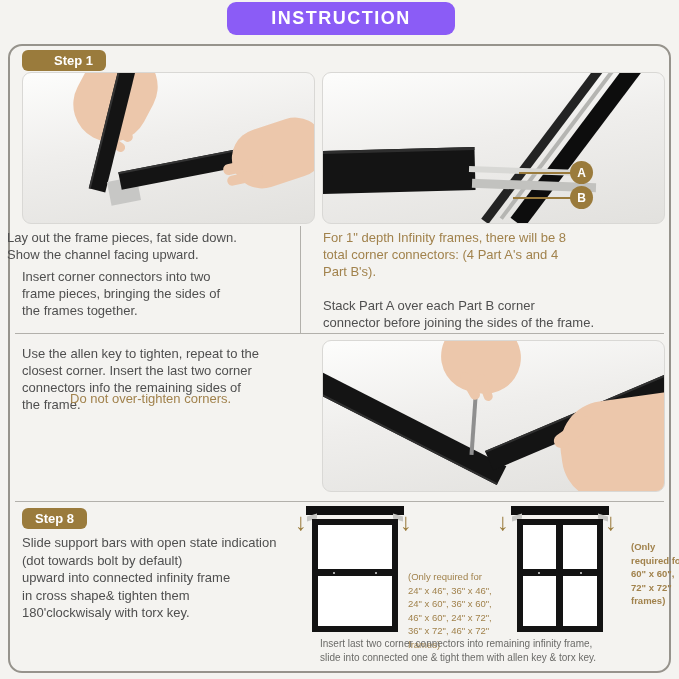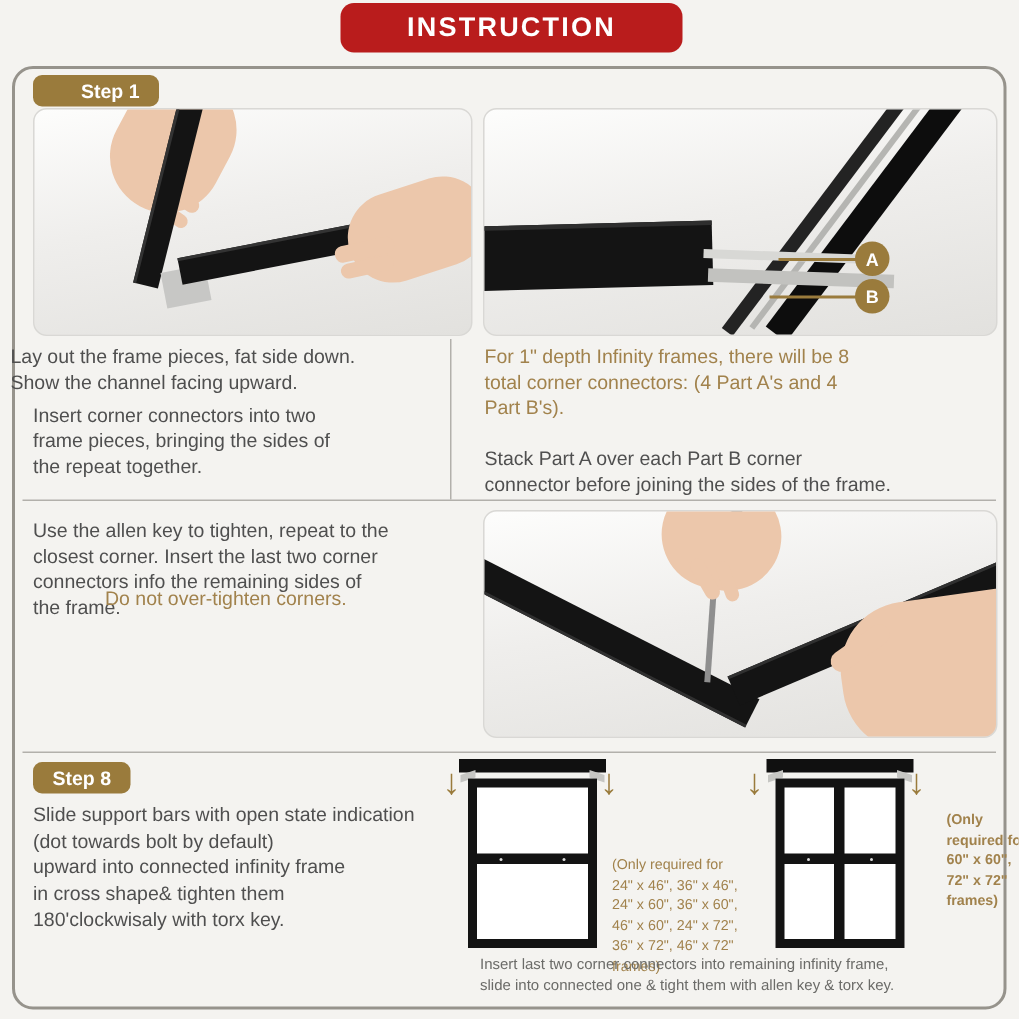--- a/index.html
+++ b/index.html
@@ -1,21 +1,21 @@
 <!DOCTYPE html>
 <html><head>
 <meta charset="utf-8">
 <style>
   html,body{margin:0;padding:0;background:#f4f3f0;}
   body{width:679px;height:679px;position:relative;font-family:"Liberation Sans",sans-serif;overflow:hidden;}
   .abs{position:absolute;}
   .pre{white-space:pre-line;}
 
   
-  #banner{left:227px;top:2px;width:228px;height:33px;background:#b91c1c;border-radius:9px;
+  #banner{left:227px;top:2px;width:228px;height:33px;background:#8b5cf6;border-radius:9px;
           display:flex;align-items:center;justify-content:center;}
   #banner span{color:#fff;font-weight:bold;font-size:18px;letter-spacing:1.5px;}
   .badge{background:#9a7b3c;color:#fff;font-size:13px;font-weight:bold;padding:3px 13px;border-radius:6px;}
   #badge1{left:22px;top:50px;padding-left:32px;}
   #badge2{left:22px;top:508px;}
 
   
   #frame-border{left:8px;top:44px;width:659px;height:625px;border:2px solid #96938c;border-radius:14px;}
   .divider{background:#b2b0ab;}
   #divider-v{left:300px;top:226px;width:1px;height:107px;}
@@ -139,21 +139,21 @@
   <div id="p2-lead-a" class="lead"></div>
   <div id="p2-lead-b" class="lead"></div>
   <div id="p2-circle-a" class="conn-circle">A</div>
   <div id="p2-circle-b" class="conn-circle">B</div>
 </div>
 
 <div id="s1-left-p1" class="abs body-text pre">Lay out the frame pieces, fat side down.
 Show the channel facing upward.</div>
 <div id="s1-left-p2" class="abs body-text pre">Insert corner connectors into two
 frame pieces, bringing the sides of
-the repeat together.</div>
+the frames together.</div>
 <div id="s1-right-p1" class="abs body-text pre gold-text">For 1" depth Infinity frames, there will be 8
 total corner connectors: (4 Part A's and 4
 Part B's).</div>
 <div id="s1-right-p2" class="abs body-text pre">Stack Part A over each Part B corner
 connector before joining the sides of the frame.</div>
 
 <div id="allen-para" class="abs body-text pre">Use the allen key to tighten, repeat to the
 closest corner. Insert the last two corner
 connectors info the remaining sides of
 the frame.</div>

